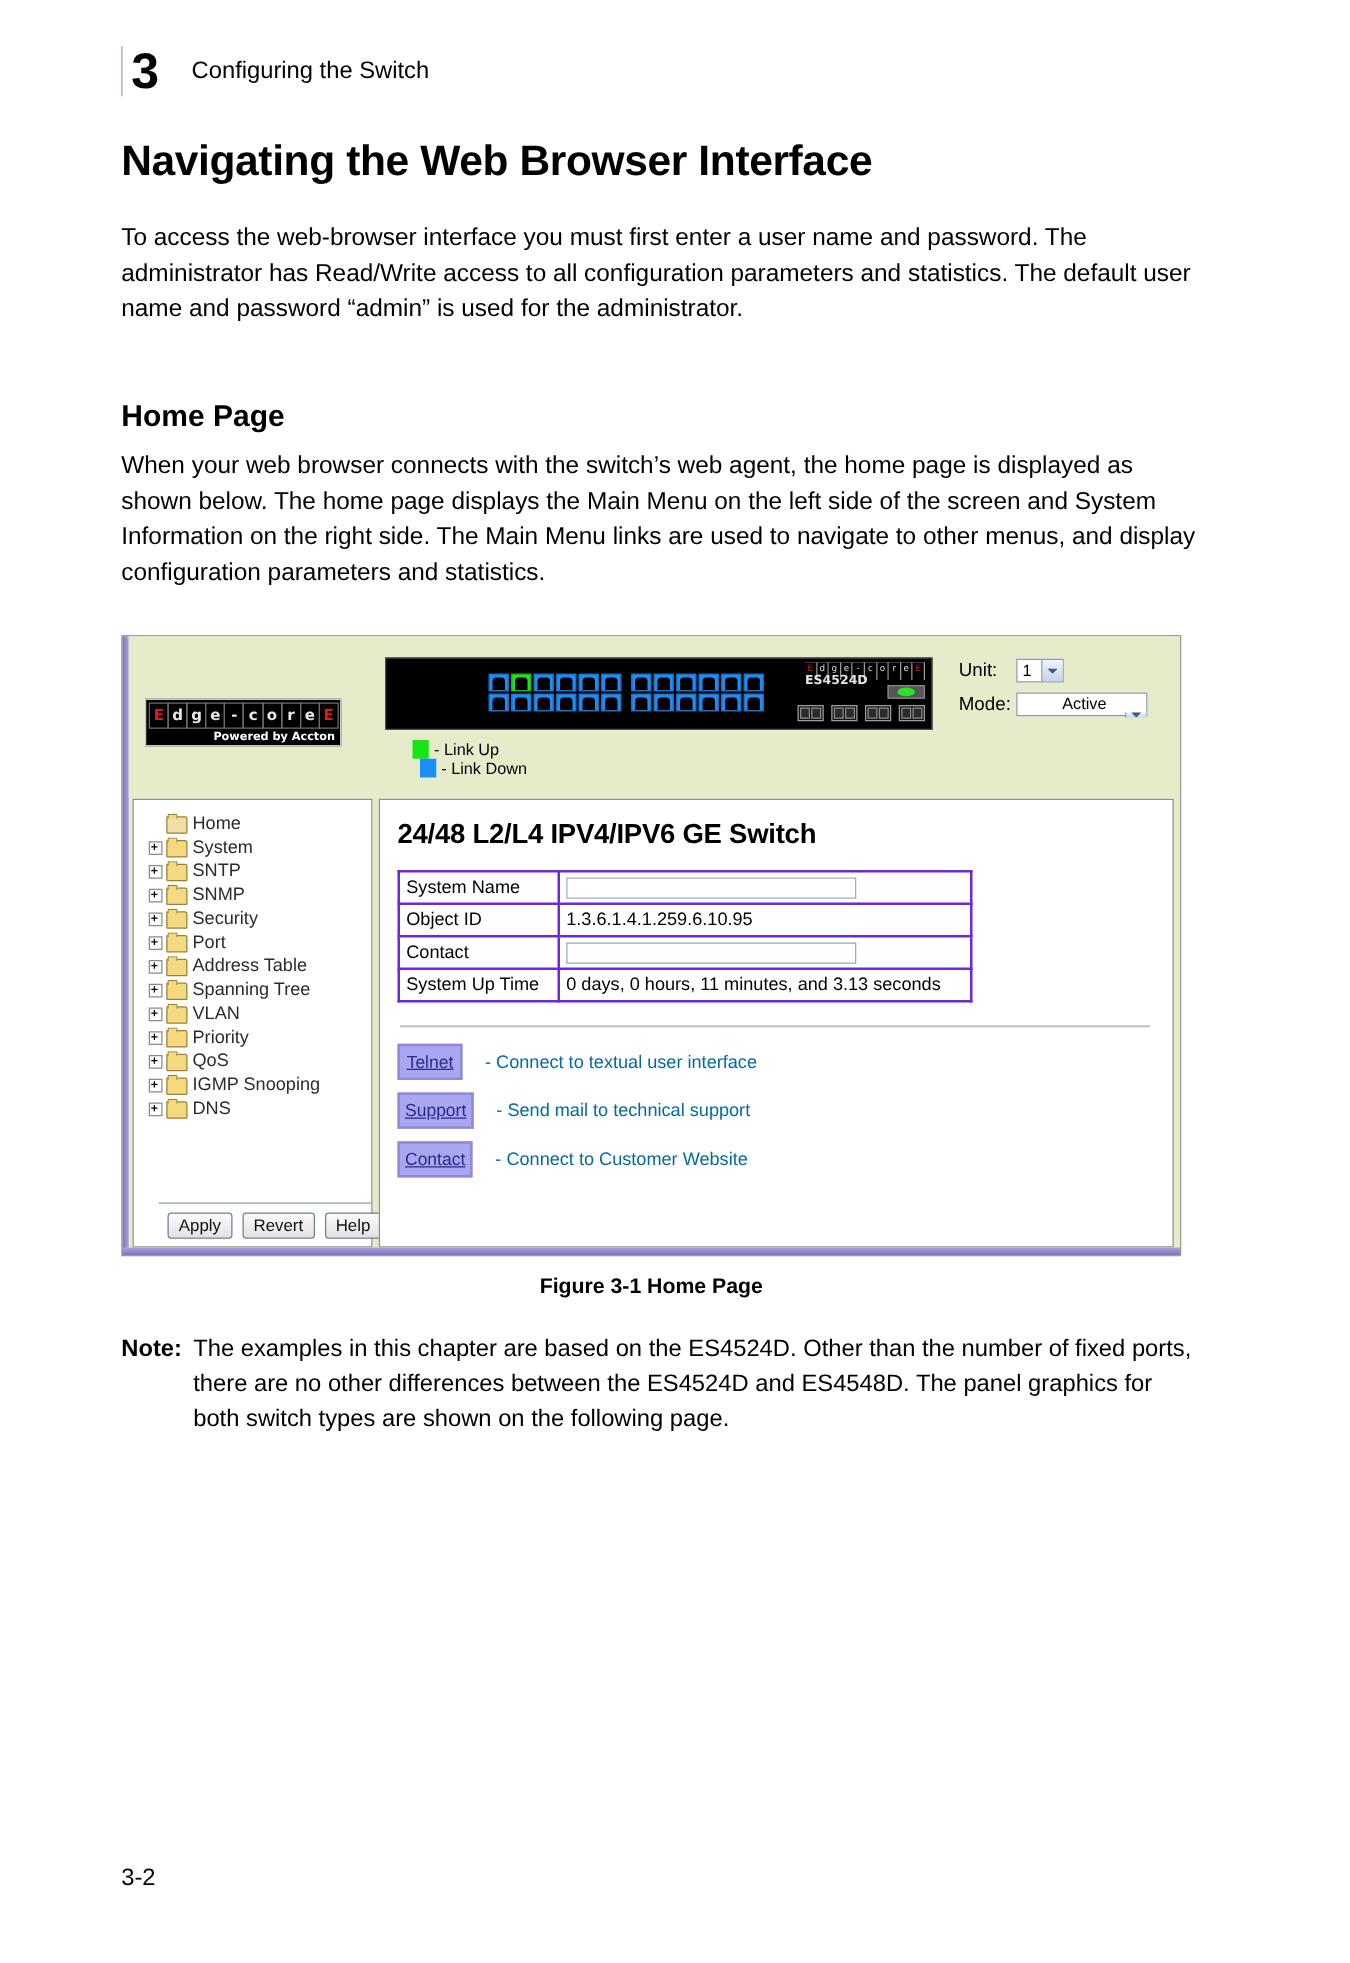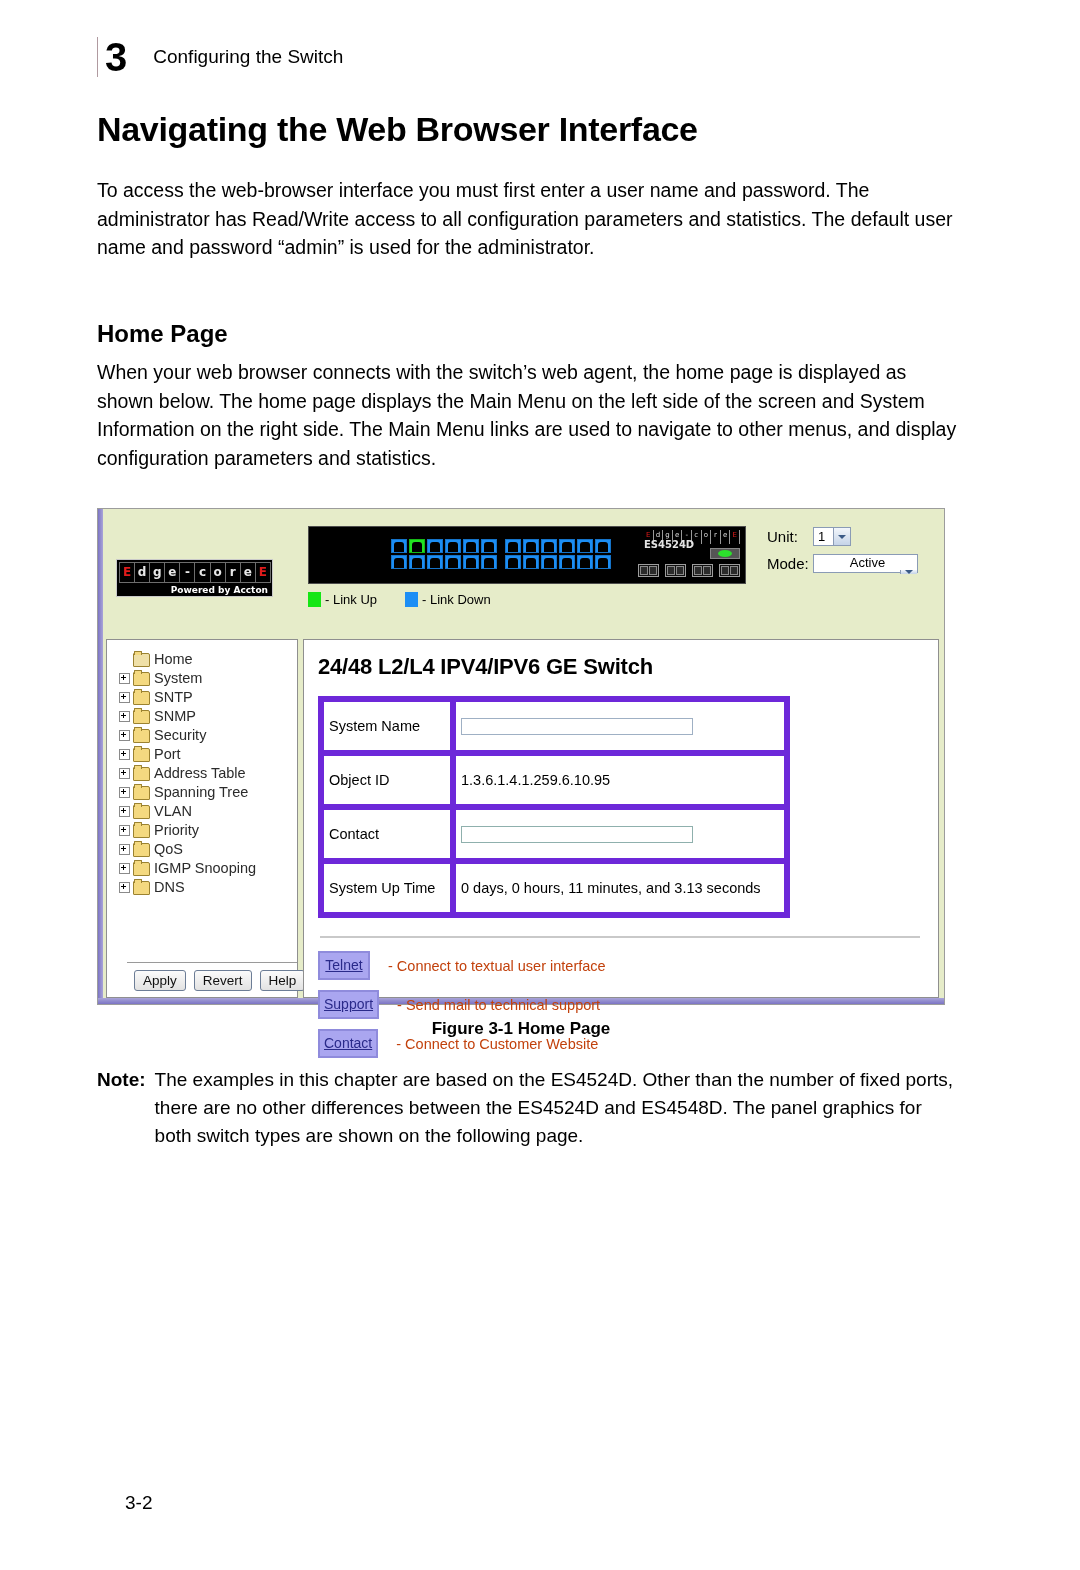--- a/index.html
+++ b/index.html
@@ -256,20 +256,21 @@
   }
 
   
   .legend {
     position: absolute;
     left: 205px;
     top: 83px;
     display: flex;
     align-items: center;
     font-size: 13px;
+    flex-direction: column;
   }
   .legend .sw {
     width: 13px;
     height: 15px;
     display: inline-block;
     margin-right: 4px;
   }
   .legend .sw.green { background: #15e615; }
   .legend .sw.blue  { background: #1c8ef5; }
   .legend .lg-item { display: flex; align-items: center; }
@@ -422,22 +423,22 @@
     font-size: 22px;
     font-weight: bold;
     margin: 0 0 16px 0;
     letter-spacing: -0.2px;
   }
   table.sysinfo {
     border-collapse: collapse;
     font-size: 14.5px;
   }
   table.sysinfo td {
-    border: 6px solid #6d28d9;
-    padding: 14px 5px;
+    border: 2px solid #6d28d9;
+    padding: 2px 5px;
     height: 20px;
     white-space: nowrap;
   }
   td.sys-key { width: 116px; }
   td.sys-val { width: 318px; }
   .text-input {
     width: 232px;
     height: 17px;
     border: 1px solid #9fb0c4;
     background: #fff;
@@ -462,21 +463,21 @@
     color: #2a2a8a;
     text-decoration: underline;
     font-size: 14px;
     padding: 4px 4px;
     line-height: 17px;
     margin-right: 18px;
     min-width: 52px;
     text-align: center;
     box-sizing: border-box;
   }
-  .link-desc { color: #c2410c; }
+  .link-desc { color: #0369a1; }
 
   
   .fig-caption {
     position: absolute;
     left: 97px;
     top: 1019px;
     width: 848px;
     text-align: center;
     font-size: 17px;
     font-weight: bold;
@@ -493,21 +494,20 @@
   .note-label {
     font-weight: bold;
     margin-right: 9px;
     flex: none;
   }
   .page-number {
     position: absolute;
     left: 97px;
     top: 1492px;
     font-size: 19px;
-    margin-left: 28px;
   }
 </style>
 </head>
 <body>
 
 <div class="page-header">
   <div class="chapter-badge">3</div>
   <div class="chapter-title">Configuring the Switch</div>
 </div>
 

